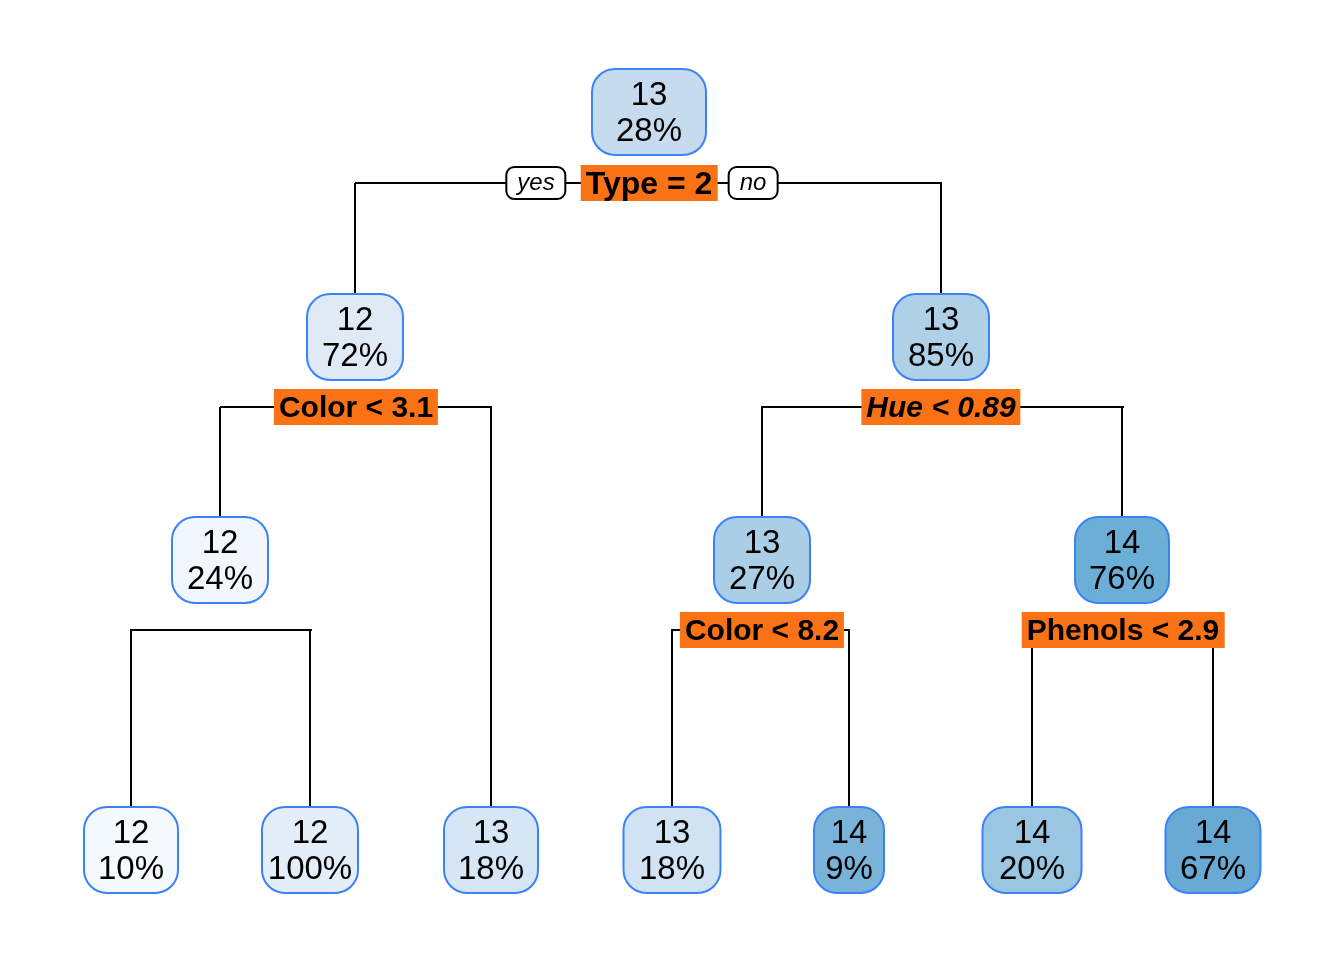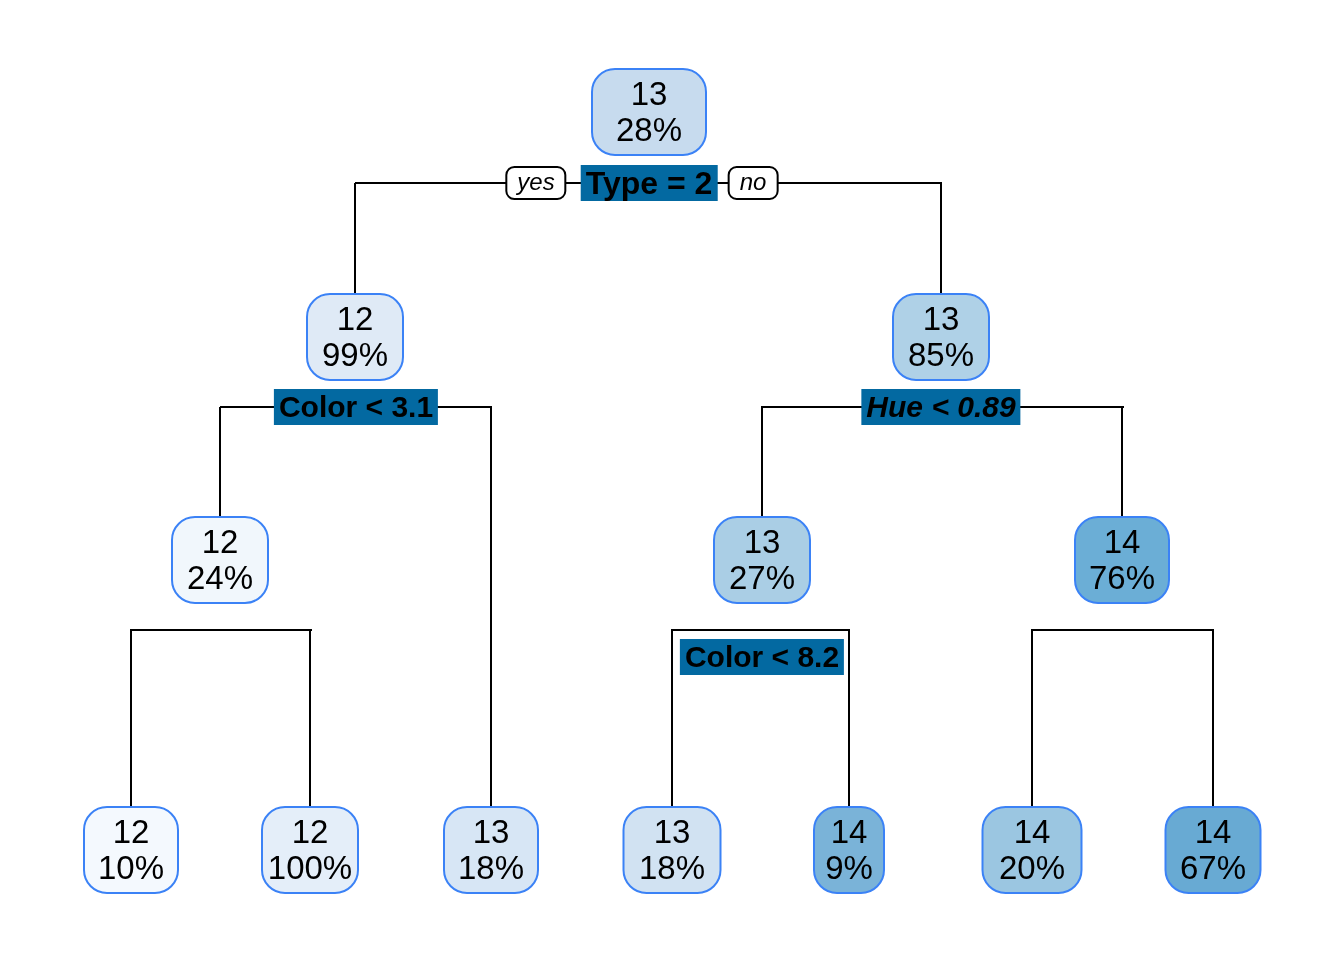--- a/index.html
+++ b/index.html
@@ -24,28 +24,28 @@
   .e12{left:671px;top:629px;width:179px;height:2px}
   .e13{left:671px;top:630px;width:2px;height:179px}
   .e14{left:848px;top:630px;width:2px;height:179px}
   .e15{left:1031px;top:629px;width:183px;height:2px}
   .e16{left:1031px;top:630px;width:2px;height:179px}
   .e17{left:1212px;top:630px;width:2px;height:179px}
 
   
   .split{
     position:absolute;transform:translate(-50%,-50%);
-    background:#0369a1;padding:2px 5px;white-space:nowrap;
+    background:#f97316;padding:2px 5px;white-space:nowrap;
     font-weight:700;font-size:30px;line-height:32px;text-align:right;
   }
   .s0{left:649px;top:183px;font-size:32px;}
   .s1{left:356px;top:407px;}
   .s2{left:941px;top:407px;font-style:italic;}
   .s3{left:221px;top:630px;}
-  .s4{left:762px;top:630px;margin-top:27px;}
+  .s4{left:762px;top:630px;}
   .s5{left:1123px;top:630px;}
 
   
   .branchlab{
     position:absolute;transform:translate(-50%,-50%);
     background:#ffffff;border:2px solid #000;border-radius:9px;
     font-style:italic;font-size:24px;line-height:26px;padding:1px 10px 3px;
     white-space:nowrap;
   }
   .yes{left:536px;top:183px;}
@@ -93,31 +93,32 @@
   <div class="line e13"></div>
   <div class="line e14"></div>
   <div class="line e15"></div>
   <div class="line e16"></div>
   <div class="line e17"></div>
 
   <div class="split s0">Type = 2</div>
   <div class="split s1">Color &lt; 3.1</div>
   <div class="split s2">Hue &lt; 0.89</div>
   <div class="split s4">Color &lt; 8.2</div>
+  <div class="split s5">Phenols &lt; 2.9</div>
 
   <div class="branchlab yes">yes</div>
   <div class="branchlab no">no</div>
 
   <div class="node n0" style="background-color: rgb(199, 219, 238);">
     <span>13</span>
     <span>28%</span>
   </div>
   <div class="node n1" style="background-color: rgb(223, 234, 246);">
     <span>12</span>
-    <span>99%</span>
+    <span>72%</span>
   </div>
   <div class="node n2" style="background-color: rgb(175, 209, 231);">
     <span>13</span>
     <span>85%</span>
   </div>
   <div class="node n3" style="background-color: rgb(241, 247, 252);">
     <span>12</span>
     <span>24%</span>
   </div>
   <div class="node n4" style="background-color: rgb(170, 206, 229);">

